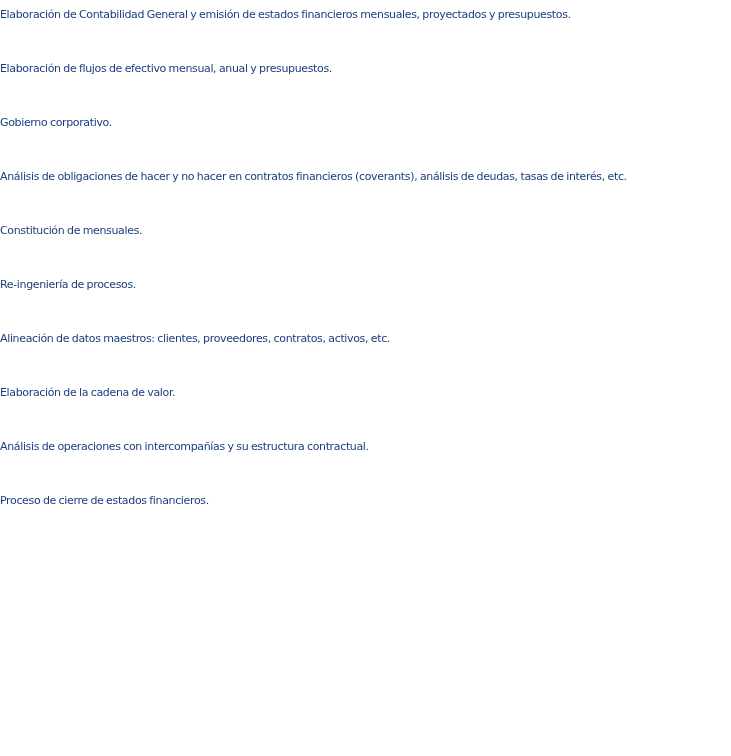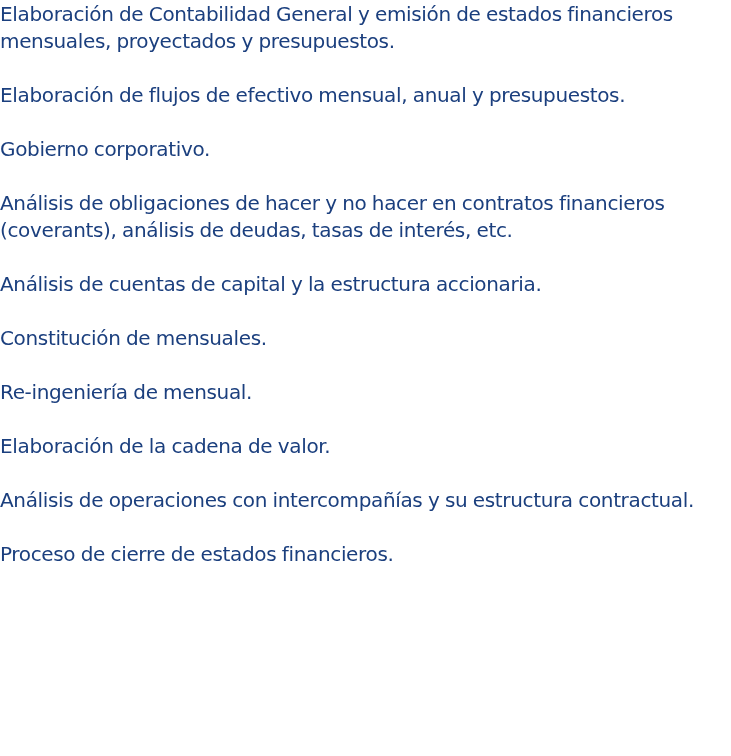--- a/index.html
+++ b/index.html
@@ -1,36 +1,36 @@
 <!DOCTYPE html>
 <html><head>
 <meta charset="utf-8">
 <style>
   html, body { margin: 0; padding: 0; background: #ffffff; }
   body { width: 731px; height: 756px; overflow: hidden; }
   .content {
     padding: 0 0 0 0;
     margin-top: 1px;
     font-family: "DejaVu Sans", sans-serif;
-    font-size: 20px;
+    font-size: 11px;
     line-height: 27px;
     color: #1b3f7e;
     letter-spacing: -0.35px;
     word-spacing: -0.5px;
   }
   .content p { margin: 0 0 27px 0; }
   .content p:last-child { margin-bottom: 2px; }
 </style>
 </head>
 <body>
 
 <div class="content">
   <p>Elaboración de Contabilidad General y emisión de estados financieros mensuales, proyectados y presupuestos.</p>
   <p>Elaboración de flujos de efectivo mensual, anual y presupuestos.</p>
   <p>Gobierno corporativo.</p>
   <p>Análisis de obligaciones de hacer y no hacer en contratos financieros (coverants), análisis de deudas, tasas de interés, etc.</p>
-  <p>Análisis de cuentas de capital y la estructura accionaria.</p>
   <p>Constitución de mensuales.</p>
-  <p>Re-ingeniería de mensual.</p>
+  <p>Re-ingeniería de procesos.</p>
+  <p>Alineación de datos maestros: clientes, proveedores, contratos, activos, etc.</p>
   <p>Elaboración de la cadena de valor.</p>
   <p>Análisis de operaciones con intercompañías y su estructura contractual.</p>
   <p>Proceso de cierre de estados financieros.</p>
 </div>
 
 </body></html>

